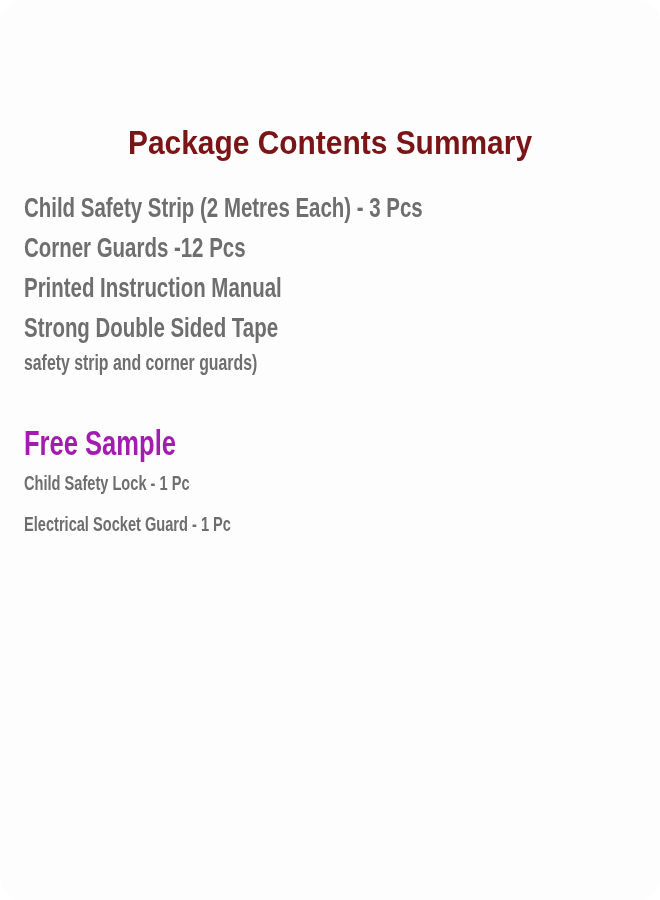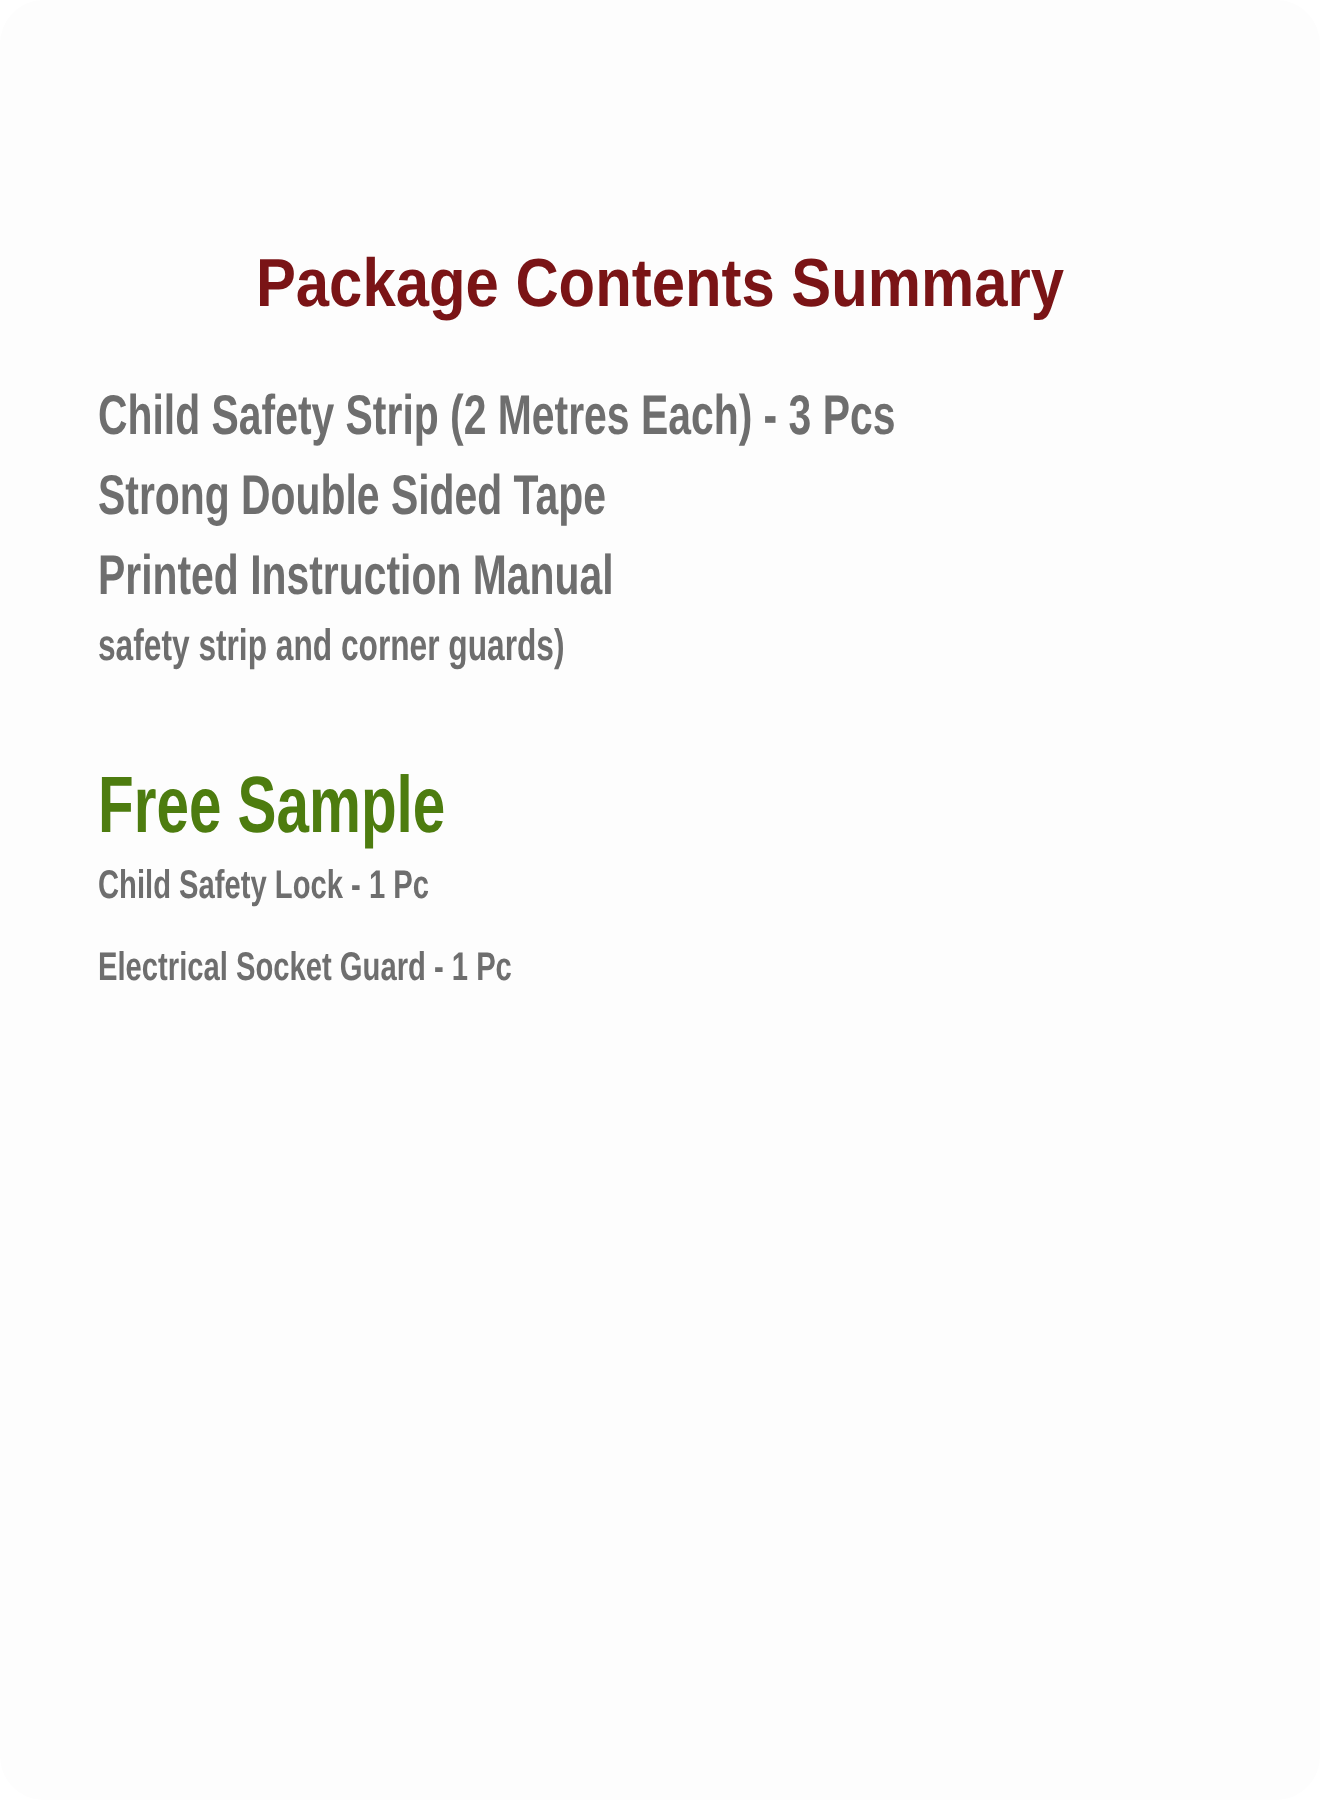--- a/index.html
+++ b/index.html
@@ -19,40 +19,40 @@
   .title {
     margin-top: 125px;
     font-size: 34px;
     line-height: 34px;
     text-align: center;
     color: #7a1416;
     transform: scaleX(0.88);
     white-space: nowrap;
   }
   .content-block {
-    margin-left: 49px;
+    margin-left: 24px;
   }
   .items-main {
     margin-top: 29px;
   }
   .item {
     font-size: 28px;
     line-height: 40px;
     color: #6e6e6e;
   }
   .note-line {
     font-size: 22px;
     line-height: 30px;
     color: #6e6e6e;
   }
   .free-heading {
     margin-top: 45px;
-    font-size: 40px;
+    font-size: 35px;
     line-height: 40px;
-    color: #4d7c0f;
+    color: #a21caf;
   }
   .item-free {
     font-size: 20px;
     line-height: 41px;
     color: #6e6e6e;
   }
   
   .squeeze {
     display: inline-block;
     transform: scaleX(0.73);
@@ -70,22 +70,23 @@
 <body>
 
 <div class="page">
 
   <h1 class="title" style="font-weight:700; margin-bottom:0;">Package Contents Summary</h1>
 
   <div class="content-block">
 
     <div class="items-main">
       <div class="item"><span class="squeeze">Child Safety Strip (2 Metres Each) - 3 Pcs</span></div>
+      <div class="item"><span class="squeeze">Corner Guards -12 Pcs</span></div>
+      <div class="item"><span class="squeeze">Printed Instruction Manual</span></div>
       <div class="item"><span class="squeeze">Strong Double Sided Tape</span></div>
-      <div class="item"><span class="squeeze">Printed Instruction Manual</span></div>
     </div>
 
     <div>
       <div class="note-line"><span class="squeeze-note">safety strip and corner guards)</span></div>
     </div>
 
     <div class="free-heading"><span class="squeeze">Free Sample</span></div>
 
     <div>
       <div class="item-free"><span class="squeeze">Child Safety Lock - 1 Pc</span></div>

